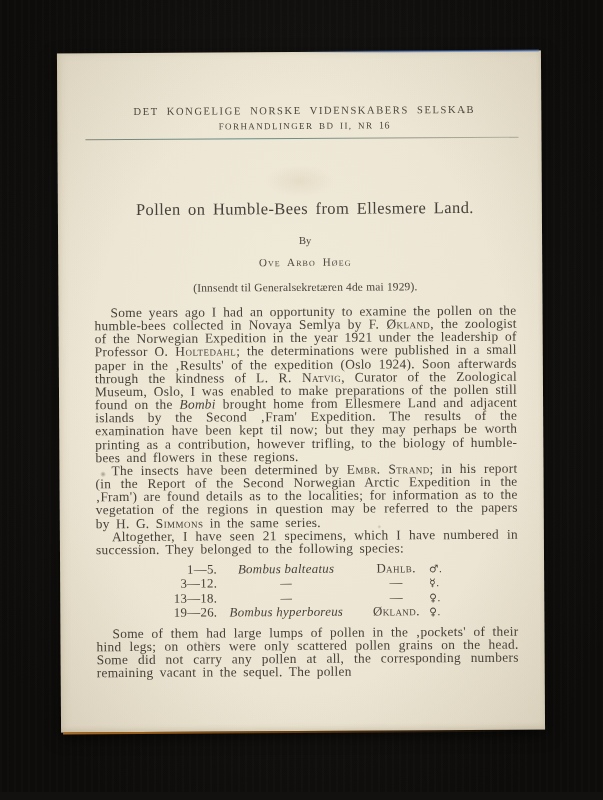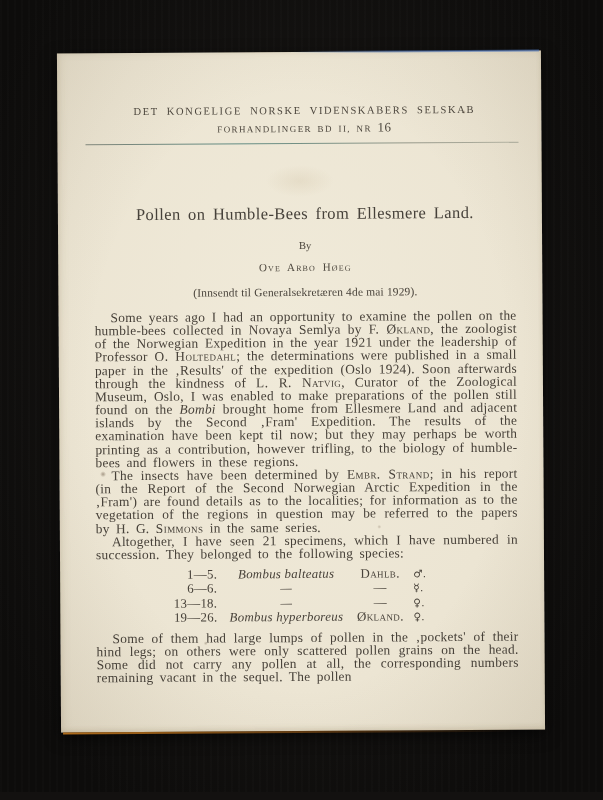--- a/index.html
+++ b/index.html
@@ -51,21 +51,21 @@
   }
   .content{position:relative;height:100%;padding:0 26px 0 36px;color:var(--ink);}
   .hdr1{
     margin-top:53px;text-align:center;
     font-size:10.5px;letter-spacing:1.6px;word-spacing:4px;color:var(--ink-soft);
   }
   .hdr2{
     margin-top:4px;text-align:center;
     font-size:9px;letter-spacing:1.4px;word-spacing:2px;color:var(--ink-soft);
   }
-  .hdr2 .nr{font-size:13px;letter-spacing:.5px;}
+  .hdr2 .nr{font-size:10px;letter-spacing:.5px;}
   .rule{
     height:1px;margin:7px 0 0 -8px;width:433px;
     background:linear-gradient(90deg, rgba(110,118,108,.85), rgba(82,130,122,.9) 35%, rgba(120,125,112,.75) 75%, rgba(140,145,130,.55));
   }
   h1.title{
     margin:60px 0 0;font-weight:normal;text-align:center;
     font-size:16.5px;letter-spacing:.4px;word-spacing:3px;color:#46413a;
   }
   .by{margin-top:16px;text-align:center;font-size:10.5px;}
   .author{
@@ -77,21 +77,21 @@
     margin-top:12px;font-size:13.4px;line-height:13.15px;
     text-align:justify;letter-spacing:.02em;word-spacing:.2em;color:var(--ink);
   }
   .para{margin:0;text-indent:16px;}
   .sc{font-variant:small-caps;letter-spacing:.45px;}
   .it{font-style:italic;font-family:Liberation Serif, serif;}
   .species{margin:7px 0 6px;padding-left:59px;font-size:12.9px;line-height:14.4px;word-spacing:normal;}
   .sprow{display:flex;align-items:baseline;}
   .sp-range{width:62px;text-align:right;}
   .sp-name{width:124px;margin-left:7px;text-align:center;font-style:italic;}
-  .sp-auth{width:56px;margin-left:4px;text-align:center;font-variant:small-caps;letter-spacing:.4px;font-style:normal;font-family:Liberation Serif, serif;}
+  .sp-auth{width:56px;margin-left:20px;text-align:center;font-variant:small-caps;letter-spacing:.4px;font-style:normal;font-family:Liberation Serif, serif;}
   .sp-caste{margin-left:5px;font-family:"DejaVu Sans",sans-serif;font-size:10.5px;}
 </style>
 </head>
 <body>
 
 <div class="scene">
   <div class="paper">
     <div class="under-edge"></div>
     <div class="top-edge"></div>
     <div class="content">
@@ -113,21 +113,21 @@
         <p class="para"><span>Altogether, I have seen 21 specimens, which I have numbered in succession. They belonged to the following species:</span></p>
 
         <div class="species">
           <div class="sprow">
             <span class="sp-range">1—5.</span>
             <span class="sp-name">Bombus balteatus</span>
             <span class="sp-auth">Dahlb.</span>
             <span class="sp-caste">♂.</span>
           </div>
           <div class="sprow">
-            <span class="sp-range">6—6.</span>
+            <span class="sp-range">3—12.</span>
             <span class="sp-name">—</span>
             <span class="sp-auth">—</span>
             <span class="sp-caste">☿.</span>
           </div>
           <div class="sprow">
             <span class="sp-range">13—18.</span>
             <span class="sp-name">—</span>
             <span class="sp-auth">—</span>
             <span class="sp-caste">♀.</span>
           </div>

